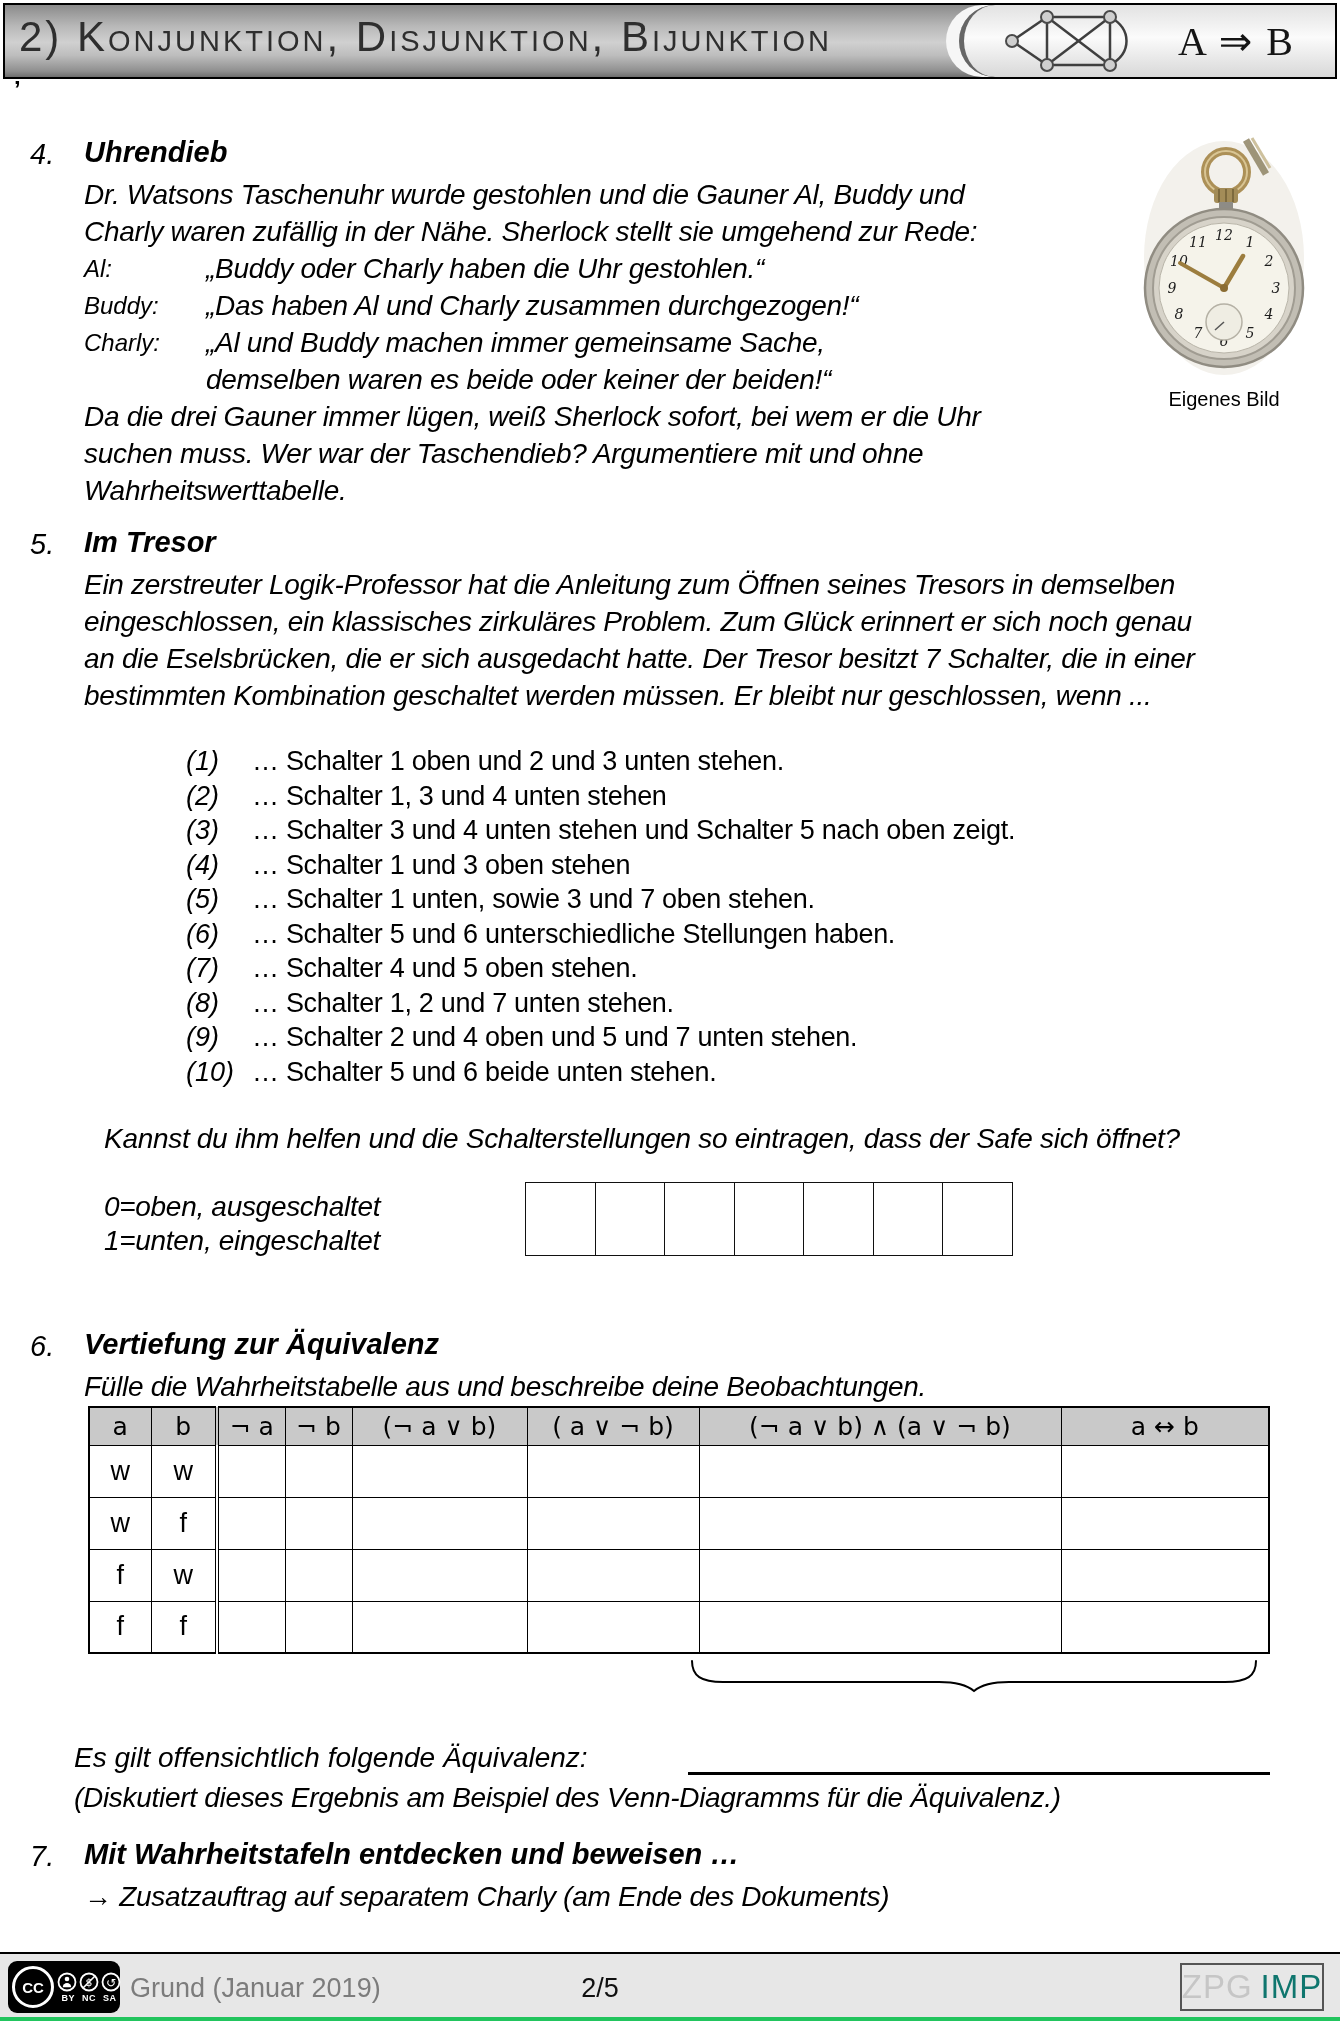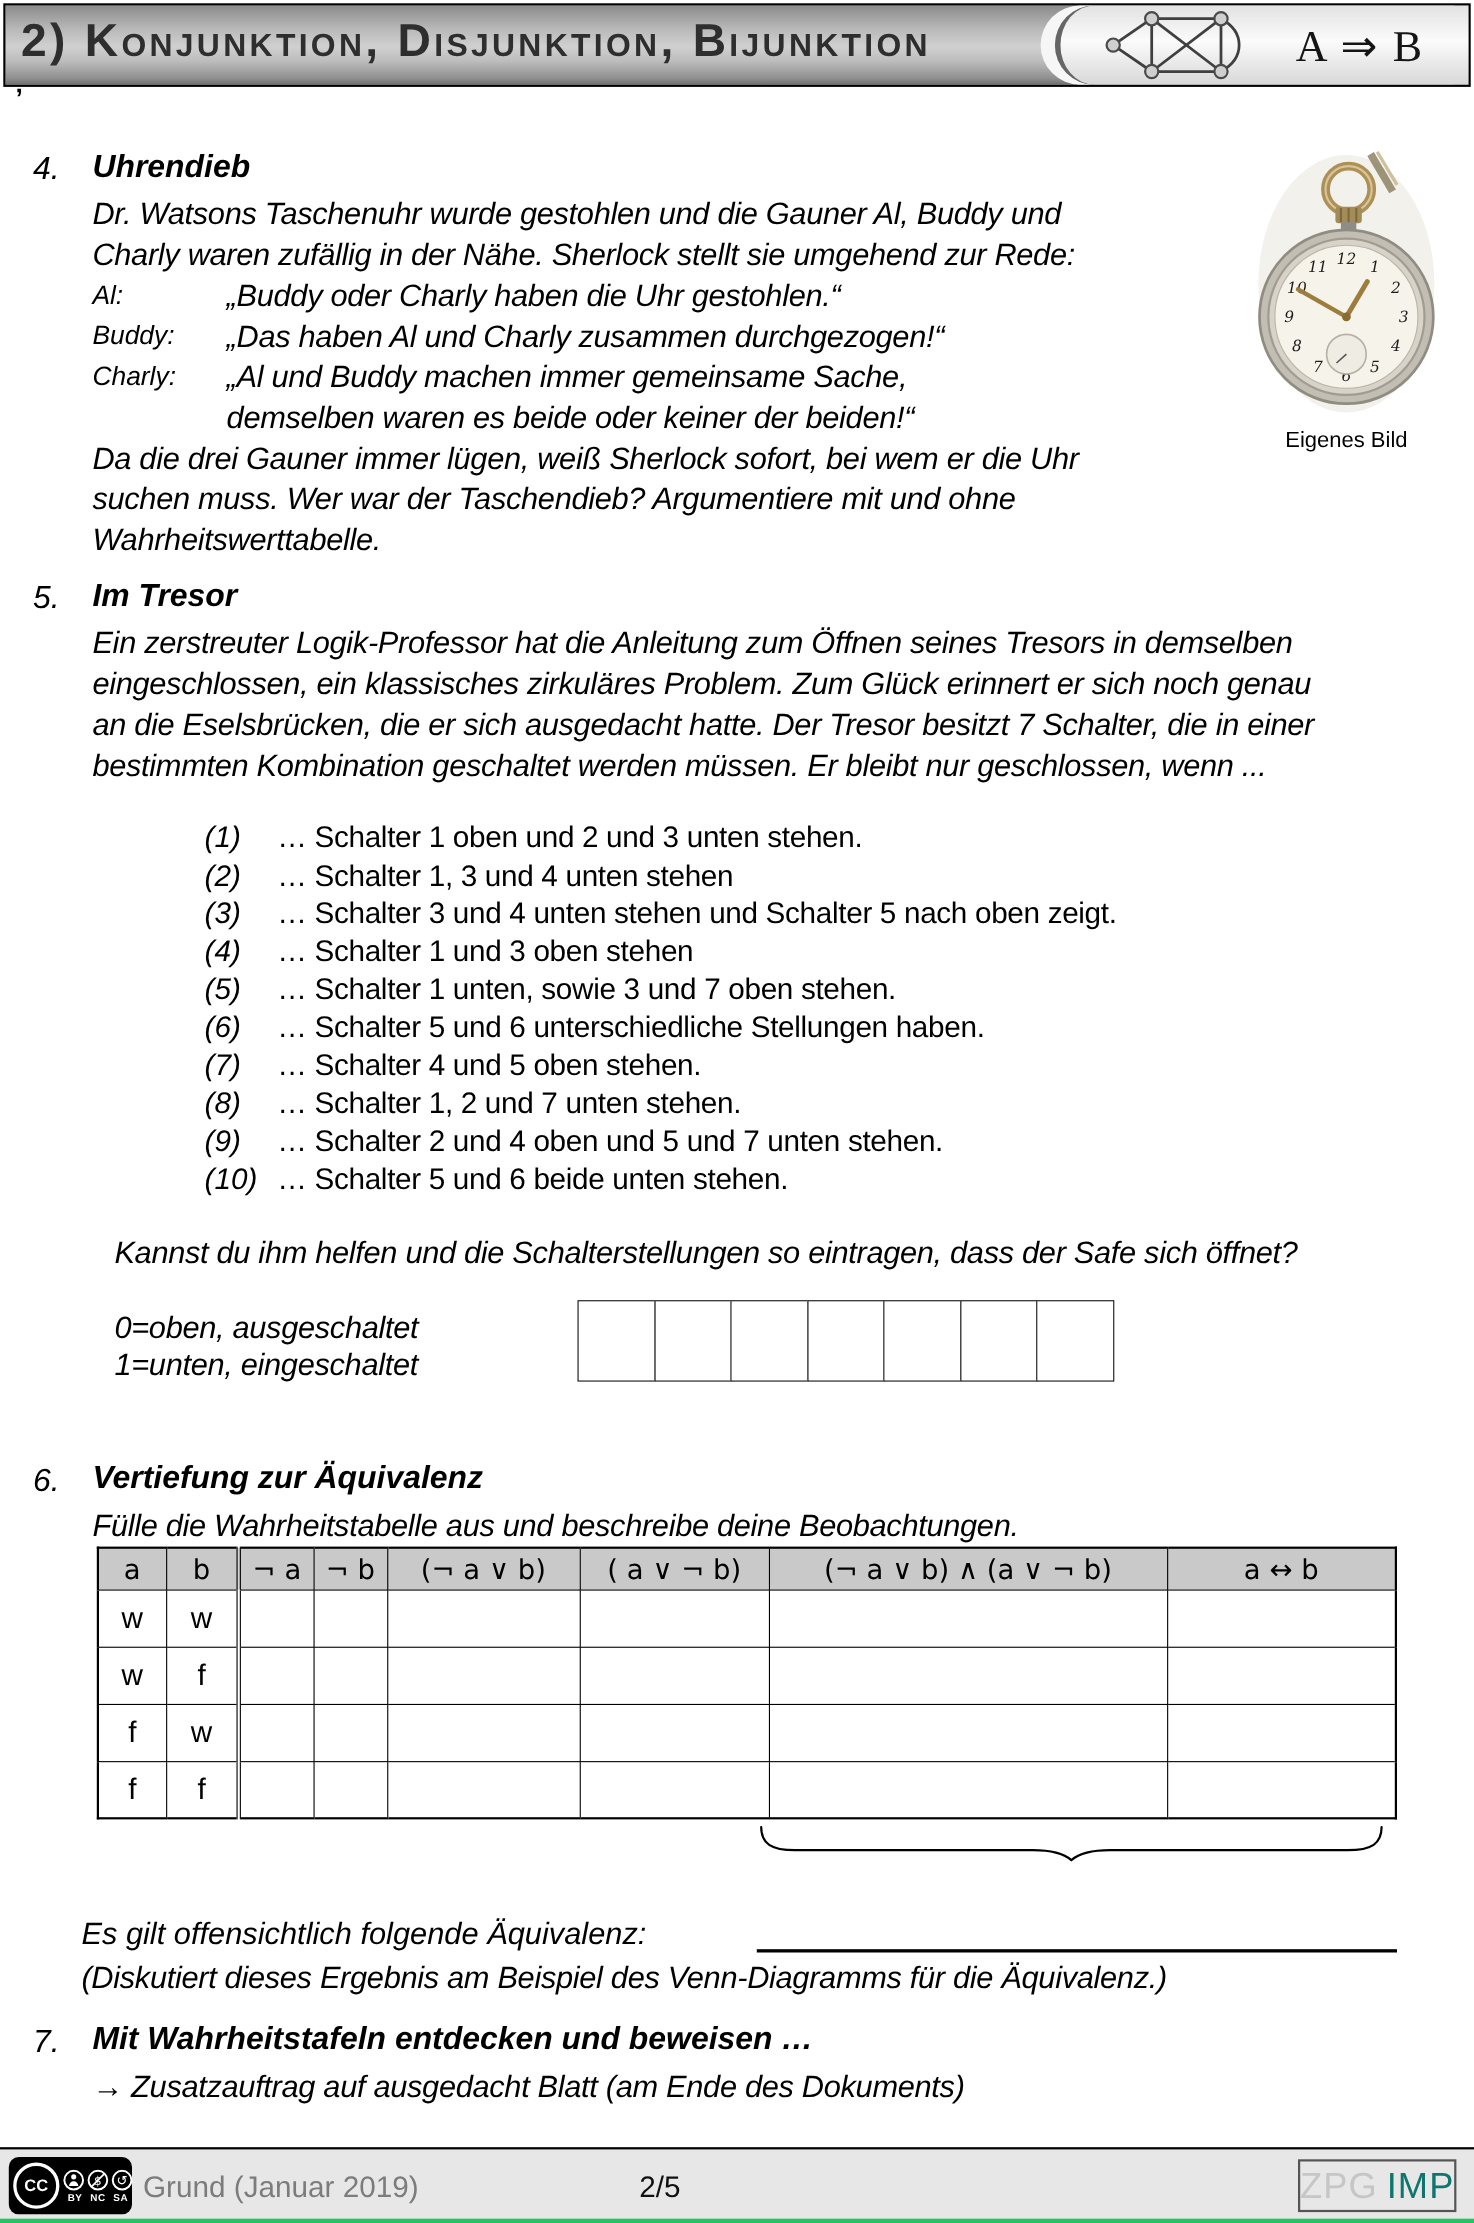--- a/index.html
+++ b/index.html
@@ -2,21 +2,21 @@
 <html><head>
 <meta charset="utf-8">
 <style>
   html,body{margin:0;padding:0;background:#fff;}
   body{width:1340px;height:2021px;position:relative;font-family:"Liberation Sans",sans-serif;color:#000;}
   .page{position:absolute;inset:0;overflow:hidden;background:#fff;}
 
   
   .hdr{position:absolute;top:3px;left:3px;right:3px;height:72px;border:2px solid #000;
        background:linear-gradient(180deg,#8b8b8b 0%,#b9b9b9 30%,#d0d0d0 52%,#bdbdbd 70%,#8f8f8f 92%,#6f6f6f 100%);}
-  .hdr-title{position:absolute;left:14px;top:8px;font-weight:bold;font-variant:small-caps;
+  .hdr-title{position:absolute;left:14px;top:8px;font-weight:normal;font-variant:small-caps;
              font-size:42px;letter-spacing:3px;color:#2e2e2e;white-space:nowrap;}
   .hdr-logo{position:absolute;right:0;top:0;bottom:0;width:376px;
             border-radius:58px 0 0 58px;border-left:5px solid #666;
             background:linear-gradient(180deg,#e2e2e2 0%,#fbfbfb 45%,#d8d8d8 100%);
             box-shadow:-13px 0 0 #f6f6f6;display:flex;align-items:center;justify-content:flex-start;padding-left:38px;box-sizing:border-box;}
   .hdr-formula{font-family:"Liberation Serif",serif;font-size:40px;color:#151515;margin-left:26px;letter-spacing:2px;white-space:nowrap;}
   .stray{position:absolute;left:14px;top:76px;font-size:24px;font-weight:bold;color:#000;}
 
   
   .abs{position:absolute;}
@@ -332,21 +332,21 @@
     </svg>
 
     <div class="abs equiv-prompt">Es gilt offensichtlich folgende Äquivalenz:</div>
     <div class="equiv-blank"></div>
     <div class="abs discussion">(Diskutiert dieses Ergebnis am Beispiel des Venn-Diagramms für die Äquivalenz.)</div>
   </section>
 
   <section>
     <span class="abs tnum t7-num">7.</span>
     <h2 class="abs ttitle t7-title">Mit Wahrheitstafeln entdecken und beweisen …</h2>
-    <div class="abs btxt t7-note">→ Zusatzauftrag auf ausgedacht Blatt (am Ende des Dokuments)</div>
+    <div class="abs btxt t7-note">→ Zusatzauftrag auf separatem Charly (am Ende des Dokuments)</div>
   </section>
 
   <footer class="ftr">
     <div class="cc-badge">
       <div class="cc-logo">CC</div>
       <div class="cc-right">
         <div class="cc-circles">
           <svg class="cc-c" viewBox="0 0 20 20">
             <circle cx="10" cy="10" r="8.5" stroke="#fff" stroke-width="1.8" fill="none"></circle>
             <circle cx="10" cy="7" r="2.3" fill="#fff"></circle>

